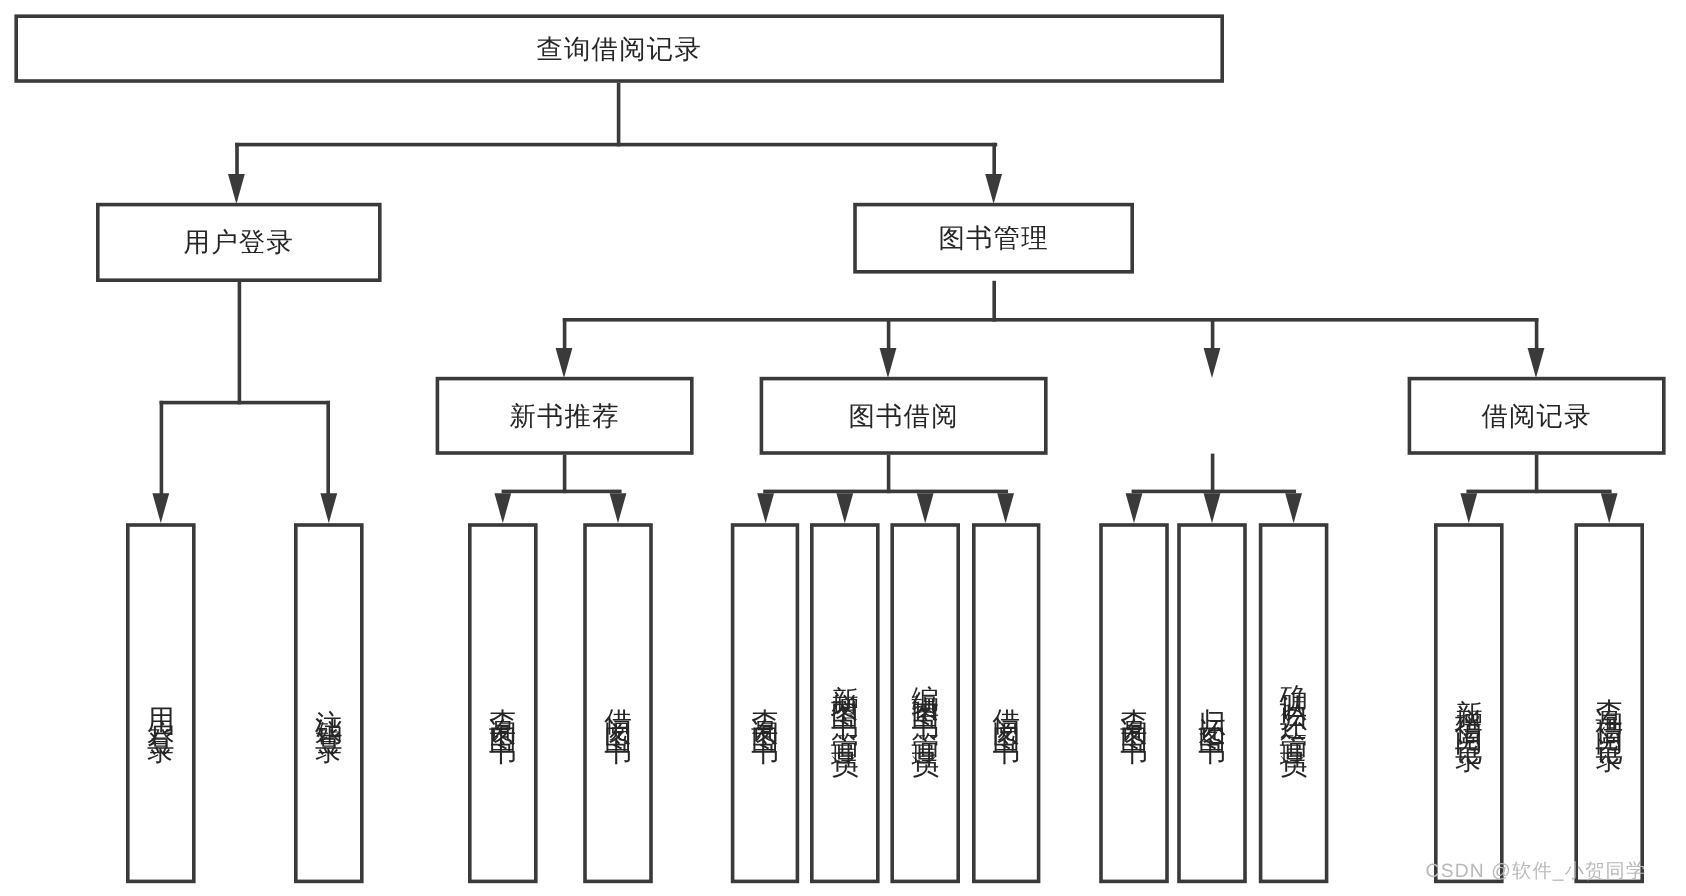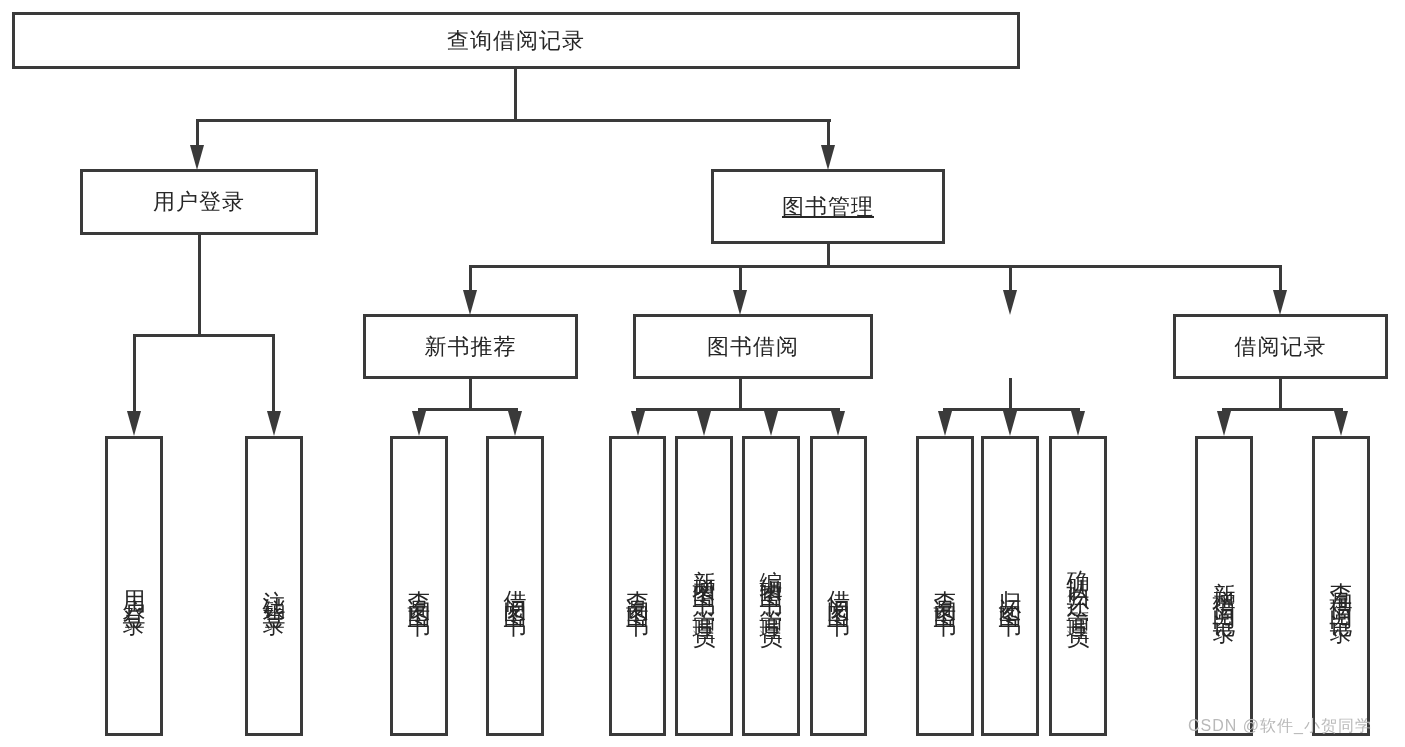--- a/index.html
+++ b/index.html
@@ -120,21 +120,21 @@
   <div class="arrow" style="left:938px; top:411px;"></div>
   <div class="arrow" style="left:1003px; top:411px;"></div>
   <div class="arrow" style="left:1071px; top:411px;"></div>
 
   <div class="arrow" style="left:1217px; top:411px;"></div>
   <div class="arrow" style="left:1334px; top:411px;"></div>
 
   <div class="box h" style="left:12px; top:12px; width:1008px; height:57px;">查询借阅记录</div>
 
   <div class="box h" style="left:80px; top:169px; width:238px; height:66px;">用户登录</div>
-  <div class="box h" style="left:711px; top:169px; width:234px; height:75px;text-decoration:underline;">图书管理</div>
+  <div class="box h" style="left:711px; top:169px; width:234px; height:59px;">图书管理</div>
 
   <div class="box h" style="left:363px; top:314px; width:215px; height:65px;">新书推荐</div>
   <div class="box h" style="left:633px; top:314px; width:240px; height:65px;">图书借阅</div>
   <div class="box h" style="left:1173px; top:314px; width:215px; height:65px;">借阅记录</div>
 
   <div class="box v" style="left:105px; top:436px; width:58px; height:300px;">用户登录</div>
   <div class="box v" style="left:245px; top:436px; width:58px; height:300px;">注销登录</div>
 
   <div class="box v" style="left:390px; top:436px; width:58px; height:300px;">查询图书</div>
   <div class="box v" style="left:486px; top:436px; width:58px; height:300px;">借阅图书</div>

